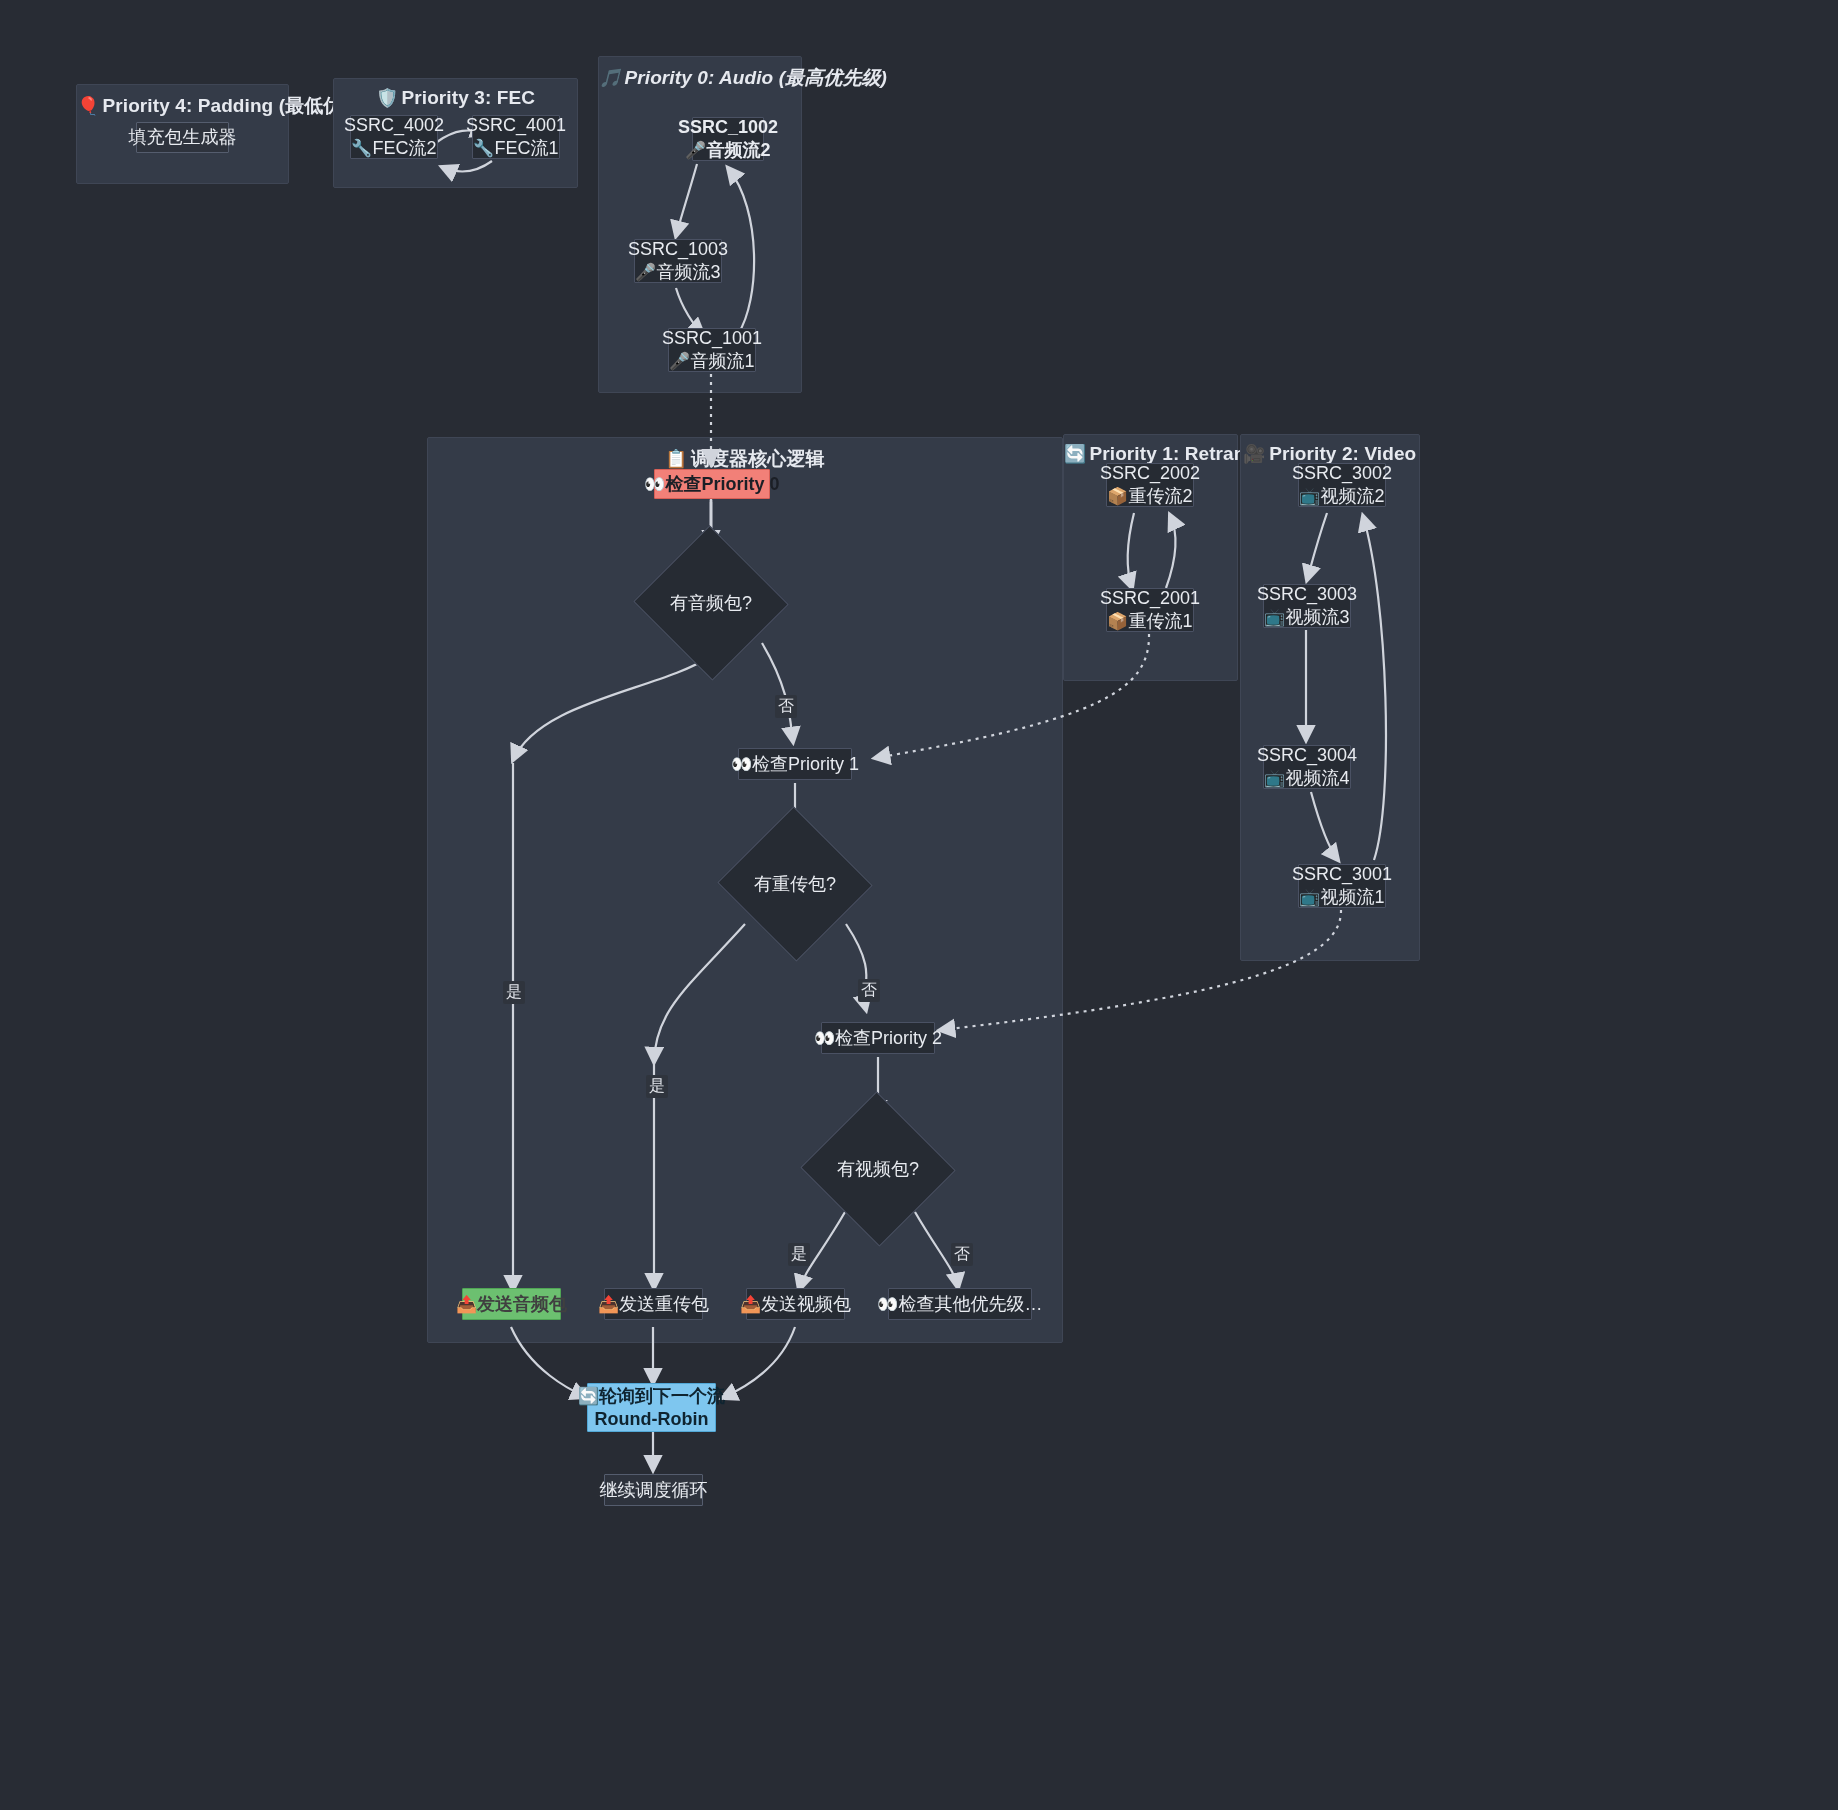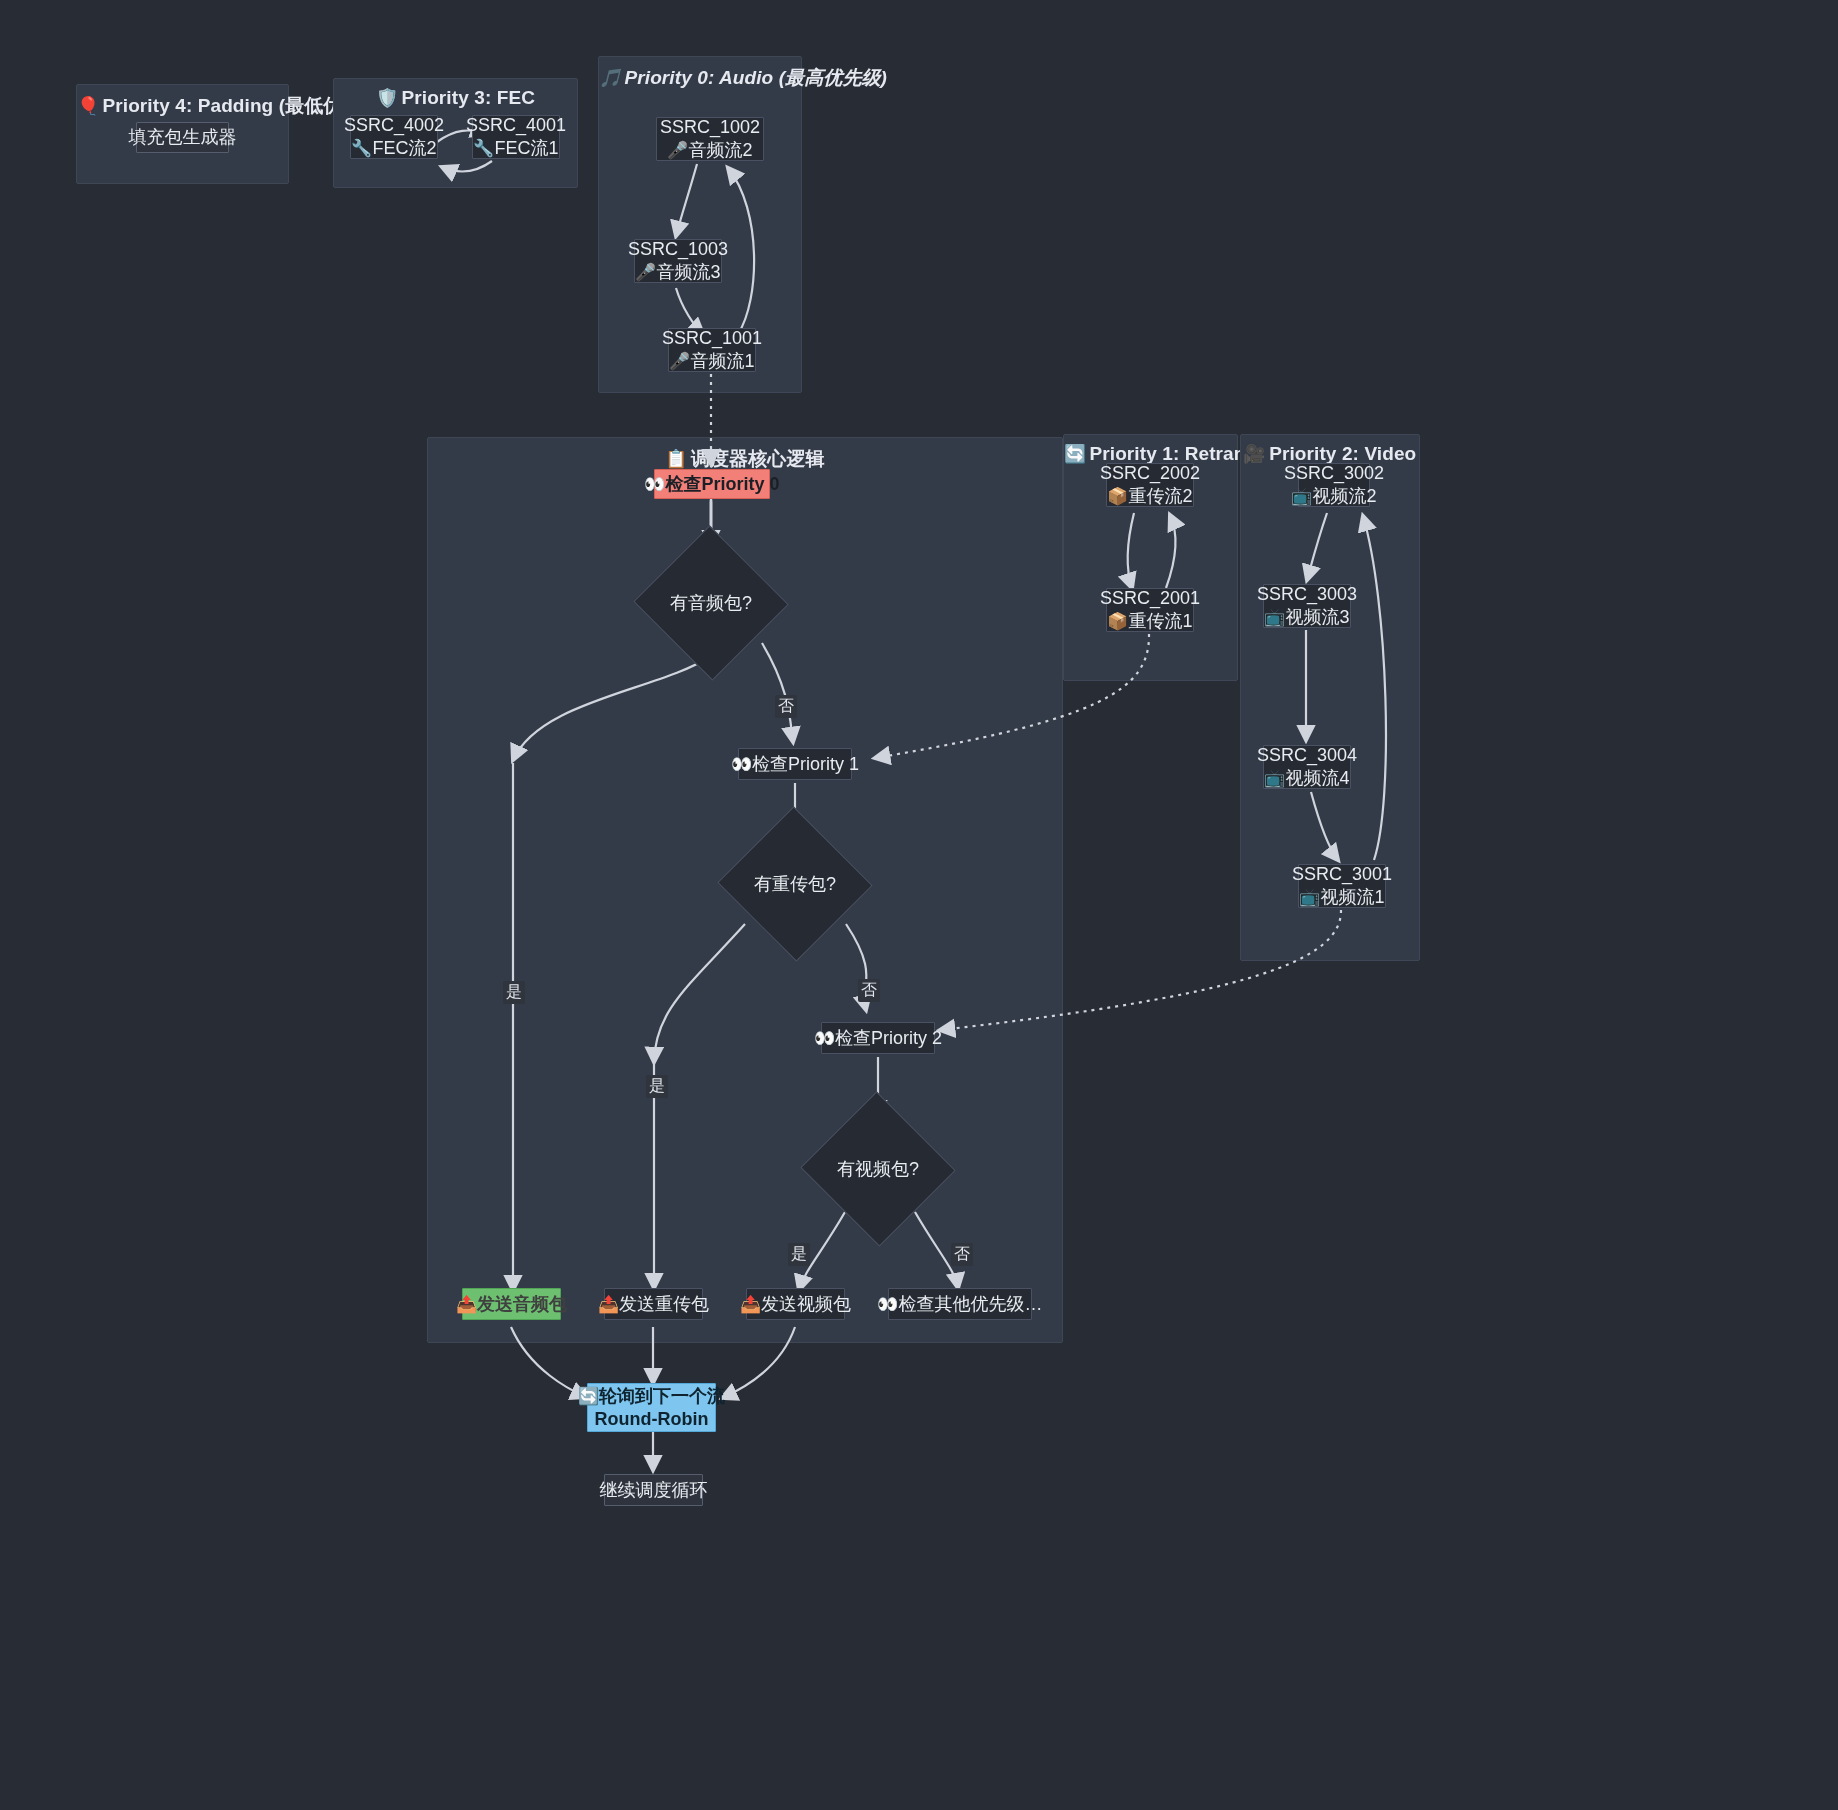--- a/index.html
+++ b/index.html
@@ -208,21 +208,21 @@
   <div class="node" style="left:472px; top:115px; width:88px; height:44px;">
     <span class="ln">SSRC_4001</span>
     <span class="ln"><span class="emoji">🔧</span><span>FEC流1</span></span>
   </div>
 
   <div class="group" style="left:598px; top:56px; width:204px; height:337px;font-style:italic;">
     <div class="group-title">
       <span class="emoji">🎵</span><span>Priority 0: Audio (最高优先级)</span>
     </div>
   </div>
-  <div class="node" style="left:656px; top:117px; width:108px; height:44px;">
+  <div class="node" style="left:692px; top:117px; width:72px; height:44px;font-weight:bold;">
     <span class="ln">SSRC_1002</span>
     <span class="ln"><span class="emoji">🎤</span><span>音频流2</span></span>
   </div>
   <div class="node" style="left:634px; top:239px; width:88px; height:44px;">
     <span class="ln">SSRC_1003</span>
     <span class="ln"><span class="emoji">🎤</span><span>音频流3</span></span>
   </div>
   <div class="node" style="left:668px; top:328px; width:88px; height:44px;">
     <span class="ln">SSRC_1001</span>
     <span class="ln"><span class="emoji">🎤</span><span>音频流1</span></span>
@@ -240,21 +240,21 @@
   <div class="node" style="left:1106px; top:588px; width:88px; height:44px;">
     <span class="ln">SSRC_2001</span>
     <span class="ln"><span class="emoji">📦</span><span>重传流1</span></span>
   </div>
 
   <div class="group" style="left:1240px; top:434px; width:180px; height:527px;">
     <div class="group-title">
       <span class="emoji">🎥</span><span>Priority 2: Video</span>
     </div>
   </div>
-  <div class="node" style="left:1298px; top:463px; width:72px; height:44px;">
+  <div class="node" style="left:1298px; top:463px; width:88px; height:44px;">
     <span class="ln">SSRC_3002</span>
     <span class="ln"><span class="emoji">📺</span><span>视频流2</span></span>
   </div>
   <div class="node" style="left:1263px; top:584px; width:88px; height:44px;">
     <span class="ln">SSRC_3003</span>
     <span class="ln"><span class="emoji">📺</span><span>视频流3</span></span>
   </div>
   <div class="node" style="left:1263px; top:745px; width:88px; height:44px;">
     <span class="ln">SSRC_3004</span>
     <span class="ln"><span class="emoji">📺</span><span>视频流4</span></span>

